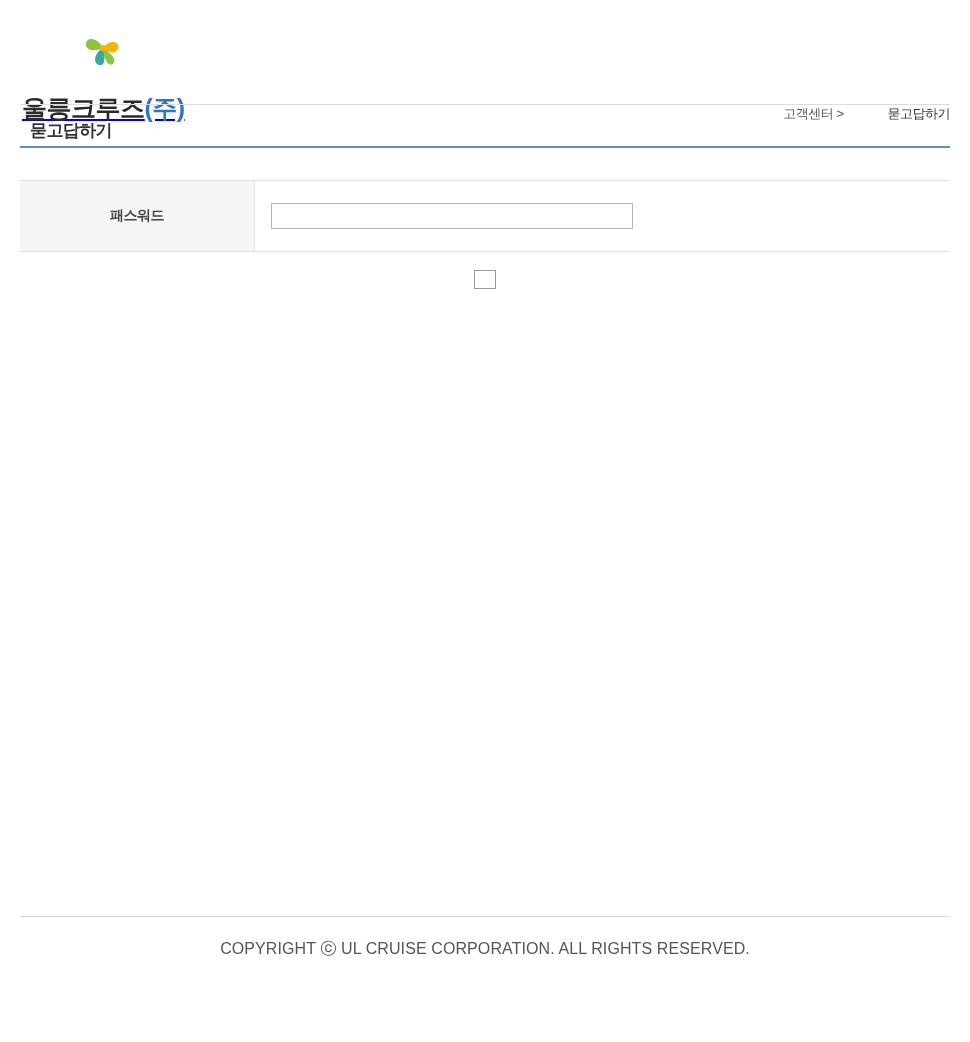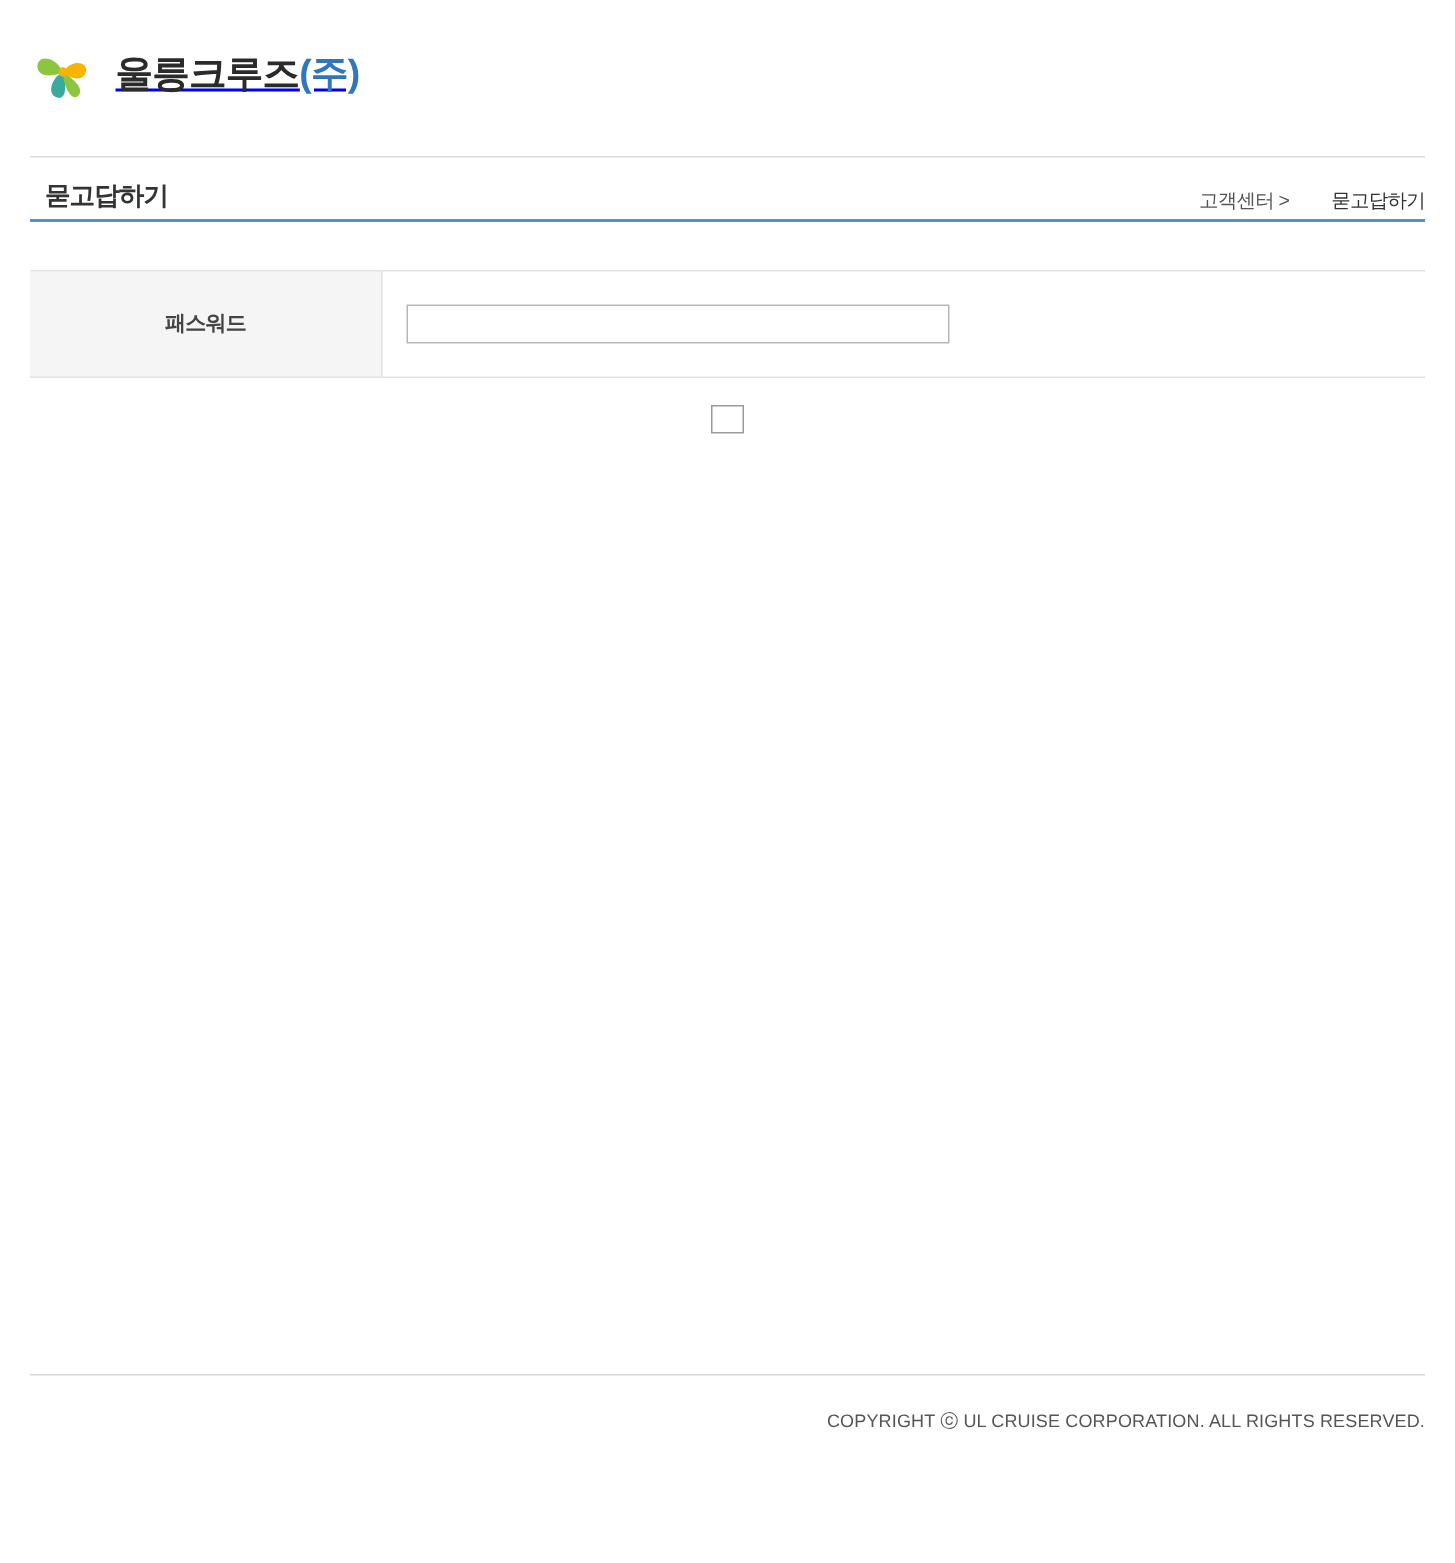--- a/index.html
+++ b/index.html
@@ -24,21 +24,22 @@
     width: 970px;
     height: 104px;
     background: #ffffff;
   }
   .logo-area {
     position: absolute;
     left: 22px;
     top: 28px;
     display: flex;
     align-items: center;
-    gap: 15px;
+    gap: 26px;
+    flex-direction: column;
   }
   .logo-mark {
     width: 40px;
     height: 42px;
     position: relative;
     display: block;
   }
   .logo-text {
     font-size: 25px;
     font-weight: bold;
@@ -65,24 +66,24 @@
     left: 10px;
     top: 14px;
     font-size: 17px;
     font-weight: bold;
     color: #333333;
     letter-spacing: -0.6px;
   }
   .breadcrumb {
     position: absolute;
     right: 0px;
-    top: 20px;
+    top: 0;
     display: flex;
     align-items: center;
-    gap: 28px;
+    gap: 44px;
     font-size: 13px;
     color: #555555;
     letter-spacing: -0.5px;
   }
   .breadcrumb .crumb-last {
     color: #333333;
   }
 
   
   .form-wrap {
@@ -161,22 +162,22 @@
     top: 916px;
     width: 930px;
     border-top: 1px solid #d8d8d8;
     height: 126px;
   }
   .copyright {
     position: absolute;
     left: 0;
     top: 22px;
     width: 930px;
-    text-align: right;
-    font-size: 12px;
+    text-align: center;
+    font-size: 16px;
     color: #555555;
     letter-spacing: 0.1px;
   }
 </style>
 </head>
 <body>
 
 <div class="site-header">
   <a class="logo-area" href="#">
     <span class="logo-mark">

